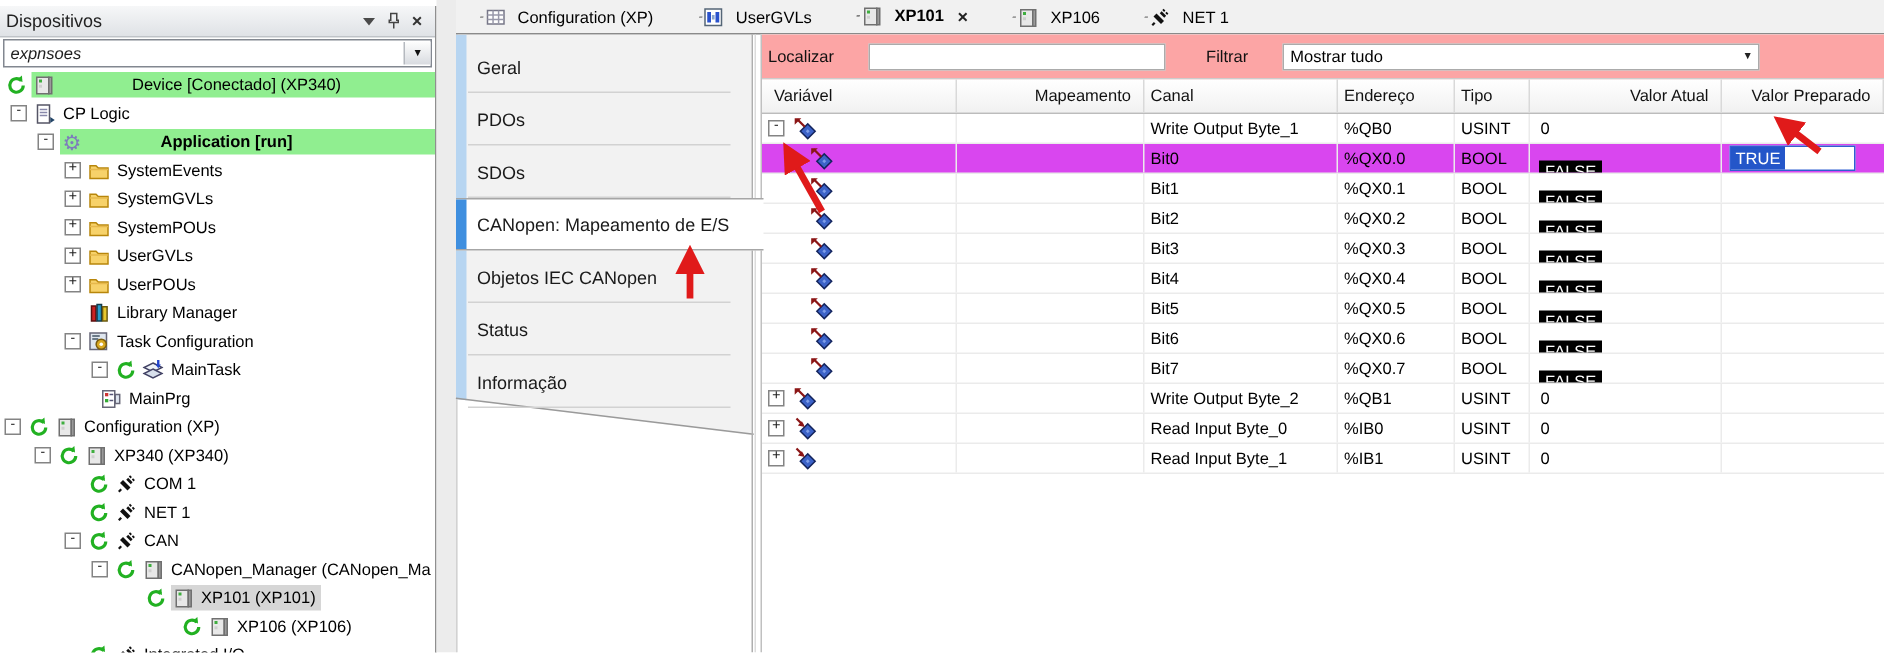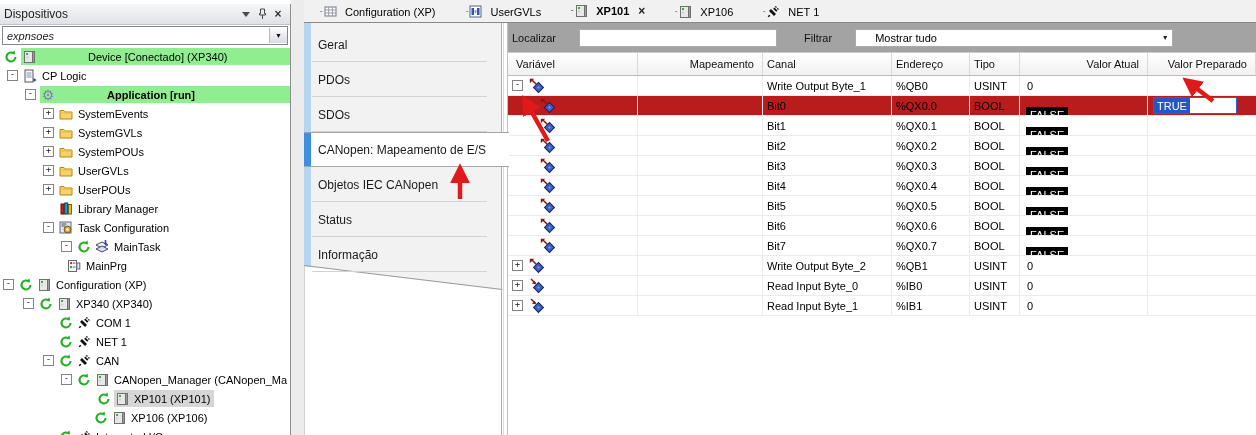--- a/index.html
+++ b/index.html
@@ -55,25 +55,25 @@
   #vsep{position:absolute;left:197px;top:23px;width:1px;height:412px;background:#aeaeae;}
   #vsep2{position:absolute;left:199px;top:23px;width:1px;height:412px;background:#dcdcdc;}
   #side-tabs{position:absolute;left:0;top:27px;width:197px;z-index:5;}
   .stab{position:relative;height:35px;display:flex;align-items:center;padding-left:14px;font-size:12px;color:#1a1a1a;box-sizing:border-box;}
   .stab::after{content:"";position:absolute;left:8px;right:14px;bottom:0;border-bottom:1px solid #d2d2d2;}
   .stab.selected{background:#ffffff;width:205px;border-top:1px solid #a6a6a6;border-bottom:1px solid #a6a6a6;}
   .stab.selected::after{display:none;}
   .stab.selected::before{content:"";position:absolute;left:0;top:0;bottom:0;width:7px;background:#3f8fdf;}
   
   #table-region{position:absolute;left:203px;top:23px;width:749px;height:412px;border-left:1px solid #c0c0c0;box-sizing:border-box;background:#fff;}
-  #io-toolbar{height:30px;background:#a3a3a3;border-bottom:1px solid #cccccc;display:flex;align-items:center;padding-left:4px;box-sizing:border-box;gap:17px;}
+  #io-toolbar{height:30px;background:#fca5a5;border-bottom:1px solid #cccccc;display:flex;align-items:center;padding-left:4px;box-sizing:border-box;gap:17px;}
   .tool-label{margin-right:6px;color:#111;}
   #find-input{width:190px;height:16px;border:1px solid #ababab;background:#fff;margin-right:10px;font:inherit;padding:0 3px;}
   #filter-combo{width:318px;height:18px;border:1px solid #ababab;background:#fff;display:flex;align-items:center;box-sizing:border-box;}
-  #filter-combo-text{flex:1;padding-left:19px;}
+  #filter-combo-text{flex:1;padding-left:4px;}
   #filter-combo-arrow{width:14px;font-size:7px;color:#222;text-align:center;}
   .tgrid{display:grid;grid-template-columns:130px 125px 129px 78px 50px 128px 1fr;}
   #io-header{height:22px;background:linear-gradient(#ffffff,#f1f1f1);border-bottom:1px solid #bcbcbc;}
   #io-header .hcell{display:flex;align-items:center;border-right:1px solid #d9d9d9;padding:0 4px;color:#111;}
   #io-header .hcell.r{justify-content:flex-end;padding-right:8px;}
   #io-header .hcell.l0{padding-left:8px;}
   .irow{height:19px;border-bottom:1px solid #ebebeb;}
   .irow .cell{display:flex;align-items:center;border-right:1px solid #ebebeb;padding:0 4px;overflow:hidden;}
   .irow .cell.varcell{padding:0;}
   .chip{display:flex;align-items:center;height:15px;margin-left:2px;padding:0 4px;font-size:11px;margin-top:18px;}
@@ -401,21 +401,21 @@
             <svg width="13" height="14" viewBox="0 0 13 14">
               <rect x="1.5" y="1.5" width="8" height="11" fill="#e8e8e8" stroke="#707070"></rect>
               <rect x="9.5" y="1.5" width="2" height="11" fill="#9a9a9a" stroke="#707070"></rect>
               <rect x="3" y="3" width="2" height="2" fill="#3fae3f"></rect>
               <rect x="3" y="6.5" width="2" height="2" fill="#cfcfcf"></rect>
             </svg>
           </span>
           <span class="tlabel">XP101 (XP101)</span>
         </span>
       </div>
-      <div class="trow" style="padding-left: 78px;">
+      <div class="trow" style="padding-left: 105px;">
         <span class="tspacer"></span>
         <span class="ico">
           <svg width="14" height="14" viewBox="0 0 14 14">
             <path d="M11.5 7a4.5 4.5 0 1 1-1.4-3.3" fill="none" stroke="#22b122" stroke-width="2.1"></path>
             <path d="M10.6 0.4 11 4.6 7.2 3.1z" fill="#22b122"></path>
           </svg>
         </span>
         <span class="hl">
           <span class="ico">
             <svg width="13" height="14" viewBox="0 0 13 14">
@@ -579,21 +579,21 @@
           </div>
           <div class="cell"></div>
           <div class="cell">Write Output Byte_1</div>
           <div class="cell">%QB0</div>
           <div class="cell">USINT</div>
           <div class="cell">
             <span class="val0">0</span>
           </div>
           <div class="cell" style="border-right: none;"></div>
         </div>
-        <div class="irow tgrid" style="background: #b91c1c;">
+        <div class="irow tgrid" style="background: #d946ef;">
           <div class="cell varcell" style="padding-left: 32px;">
             <span class="ico">
               <svg width="16" height="16" viewBox="0 0 16 16">
                 <rect x="6" y="6" width="7" height="7" transform="rotate(45 9.5 9.5)" fill="#3b62c8" stroke="#14255e"></rect>
                 <rect x="8.6" y="8.6" width="1.8" height="1.8" transform="rotate(45 9.5 9.5)" fill="#7d9ce8"></rect>
                 <path d="M7.5 6.5 2.5 1.5" stroke="#8b1515" stroke-width="1.5"></path>
                 <path d="M0.8 0.8h4.4L0.8 5.2z" fill="#8b1515"></path>
               </svg>
             </span>
           </div>

